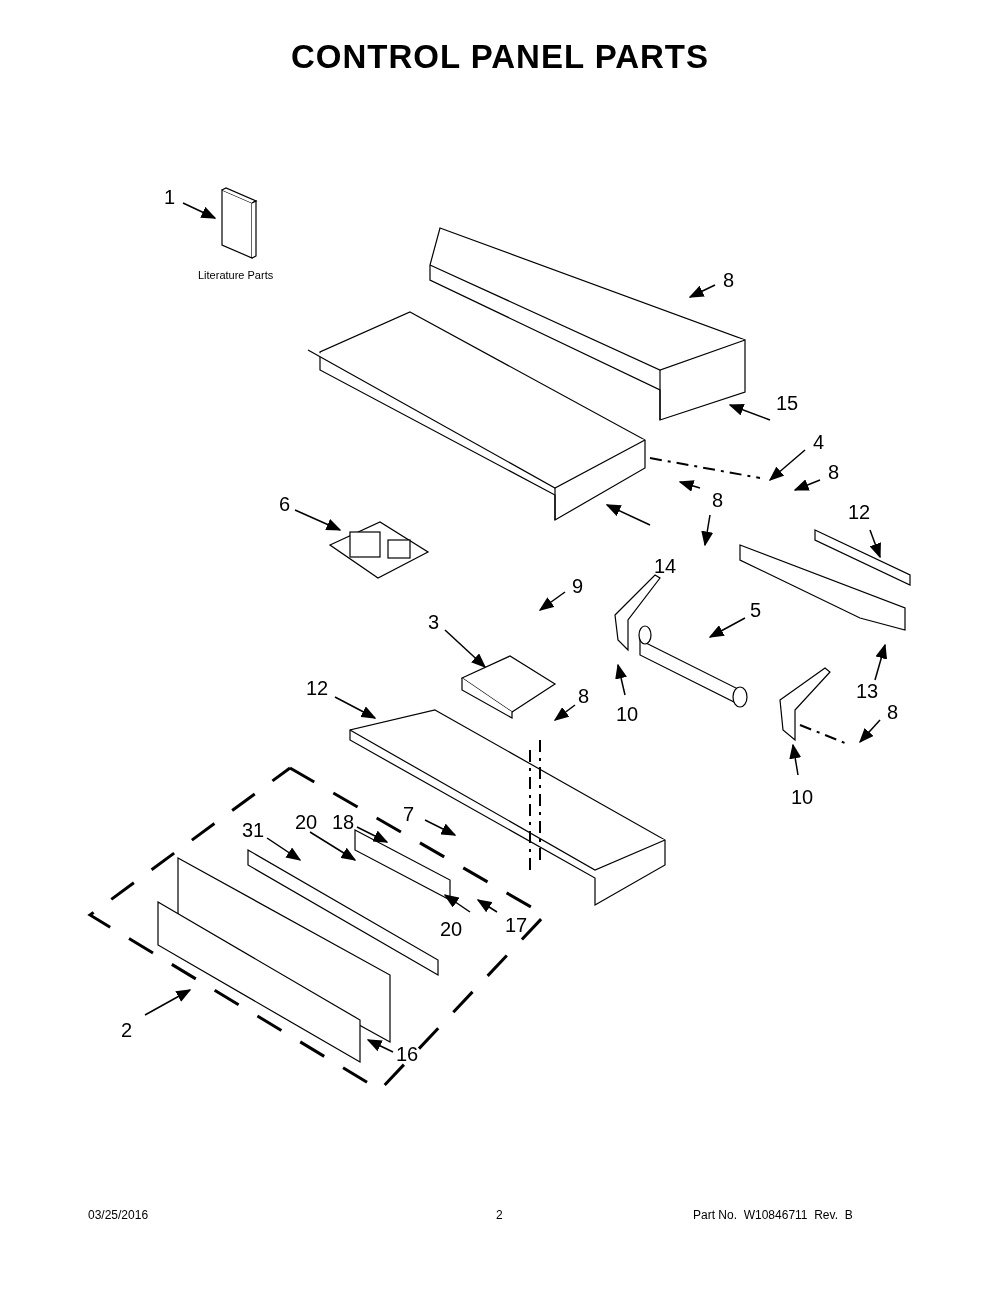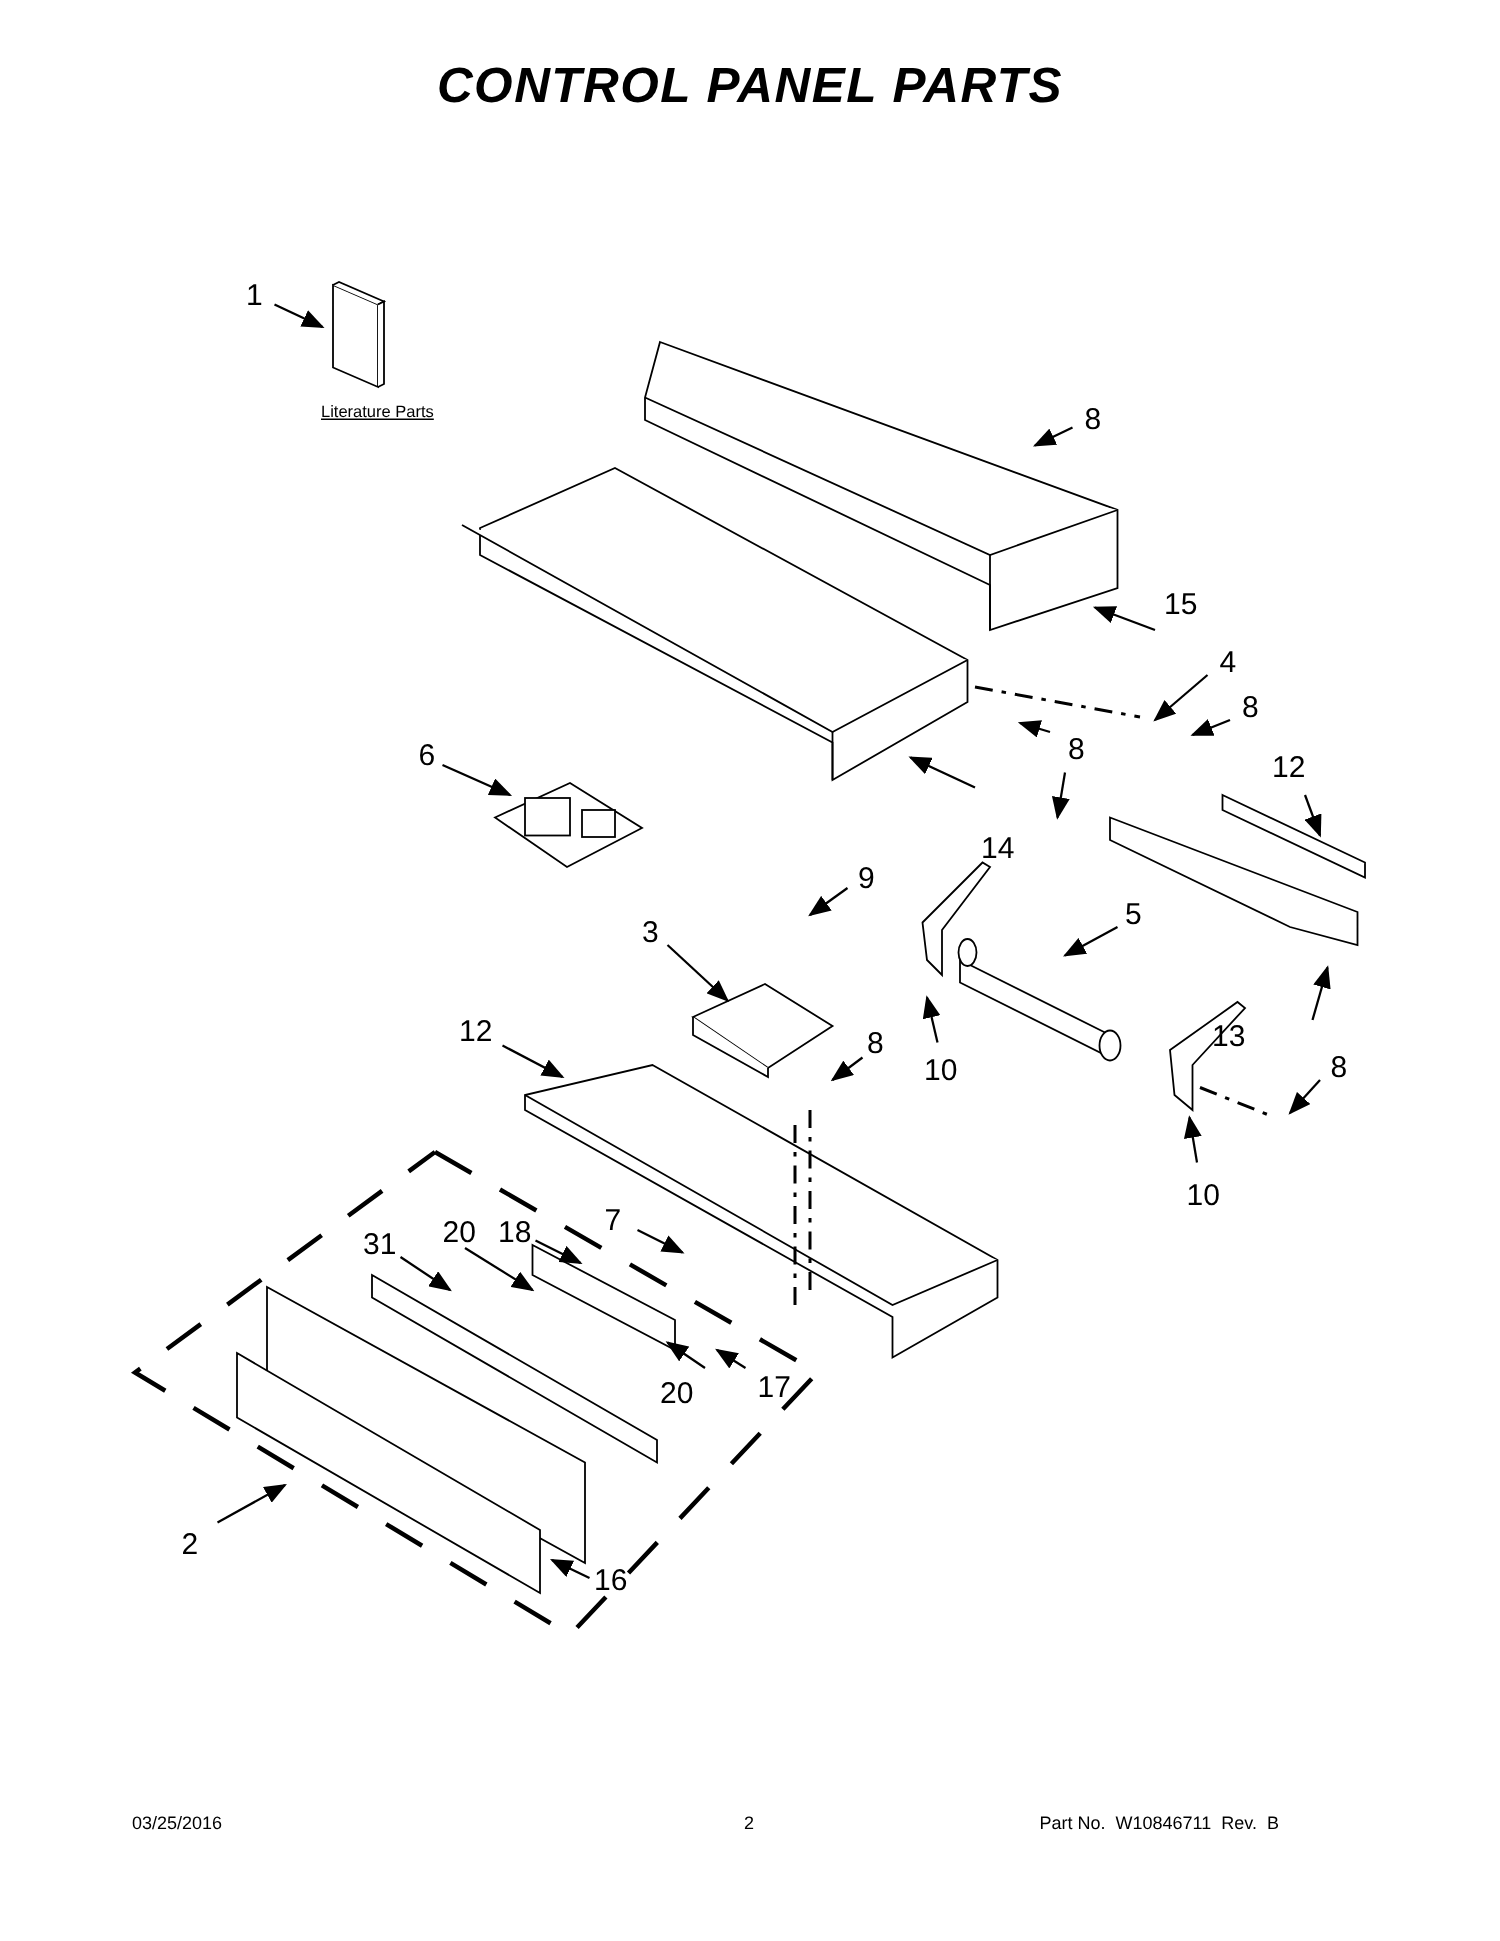--- a/index.html
+++ b/index.html
@@ -1,22 +1,22 @@
 <!DOCTYPE html>
 <html><head>
 <meta charset="utf-8">
 <style>
   html, body { margin: 0; padding: 0; background: #ffffff; }
   body { width: 1000px; height: 1294px; position: relative; overflow: hidden;
          font-family: "Liberation Sans", sans-serif; color: #000; }
   .title { position: absolute; left: 0; top: 38px; width: 1000px; text-align: center;
-           font-weight: bold; font-size: 33px; letter-spacing: 1px; font-style: italic; }
+           font-weight: bold; font-size: 33px; letter-spacing: 1px; }
   .footer { position: absolute; top: 1208px; font-size: 12px; }
   .lbl { position: absolute; font-size: 20px; line-height: 1; }
-  .lit { position: absolute; left: 214px; top: 269px; font-size: 11px; text-decoration: underline; }
+  .lit { position: absolute; left: 198px; top: 269px; font-size: 11px; }
   svg.diag { position: absolute; left: 0; top: 0; }
 </style>
 </head>
 <body>
 
 <div class="title">CONTROL PANEL PARTS</div>
 
 <svg class="diag" width="1000" height="1294" viewBox="0 0 1000 1294">
   <defs>
     <marker id="ah" markerWidth="10" markerHeight="8" refX="9" refY="4" orient="auto">
@@ -135,21 +135,21 @@
 <span class="lbl" style="left:828px;top:462px">8</span>
 <span class="lbl" style="left:712px;top:490px">8</span>
 
 <span class="lbl" style="left:578px;top:686px">8</span>
 <span class="lbl" style="left:887px;top:702px">8</span>
 <span class="lbl" style="left:572px;top:576px">9</span>
 <span class="lbl" style="left:616px;top:704px">10</span>
 <span class="lbl" style="left:791px;top:787px">10</span>
 <span class="lbl" style="left:848px;top:502px">12</span>
 <span class="lbl" style="left:306px;top:678px">12</span>
-<span class="lbl" style="left:808px;top:681px">13</span>
+<span class="lbl" style="left:856px;top:681px">13</span>
 <span class="lbl" style="left:654px;top:556px">14</span>
 <span class="lbl" style="left:776px;top:393px">15</span>
 <span class="lbl" style="left:396px;top:1044px">16</span>
 <span class="lbl" style="left:505px;top:915px">17</span>
 <span class="lbl" style="left:295px;top:812px">20</span>
 <span class="lbl" style="left:332px;top:812px">18</span>
 <span class="lbl" style="left:440px;top:919px">20</span>
 <span class="lbl" style="left:242px;top:820px">31</span>
 
 <div class="footer" style="left:88px">03/25/2016</div>

